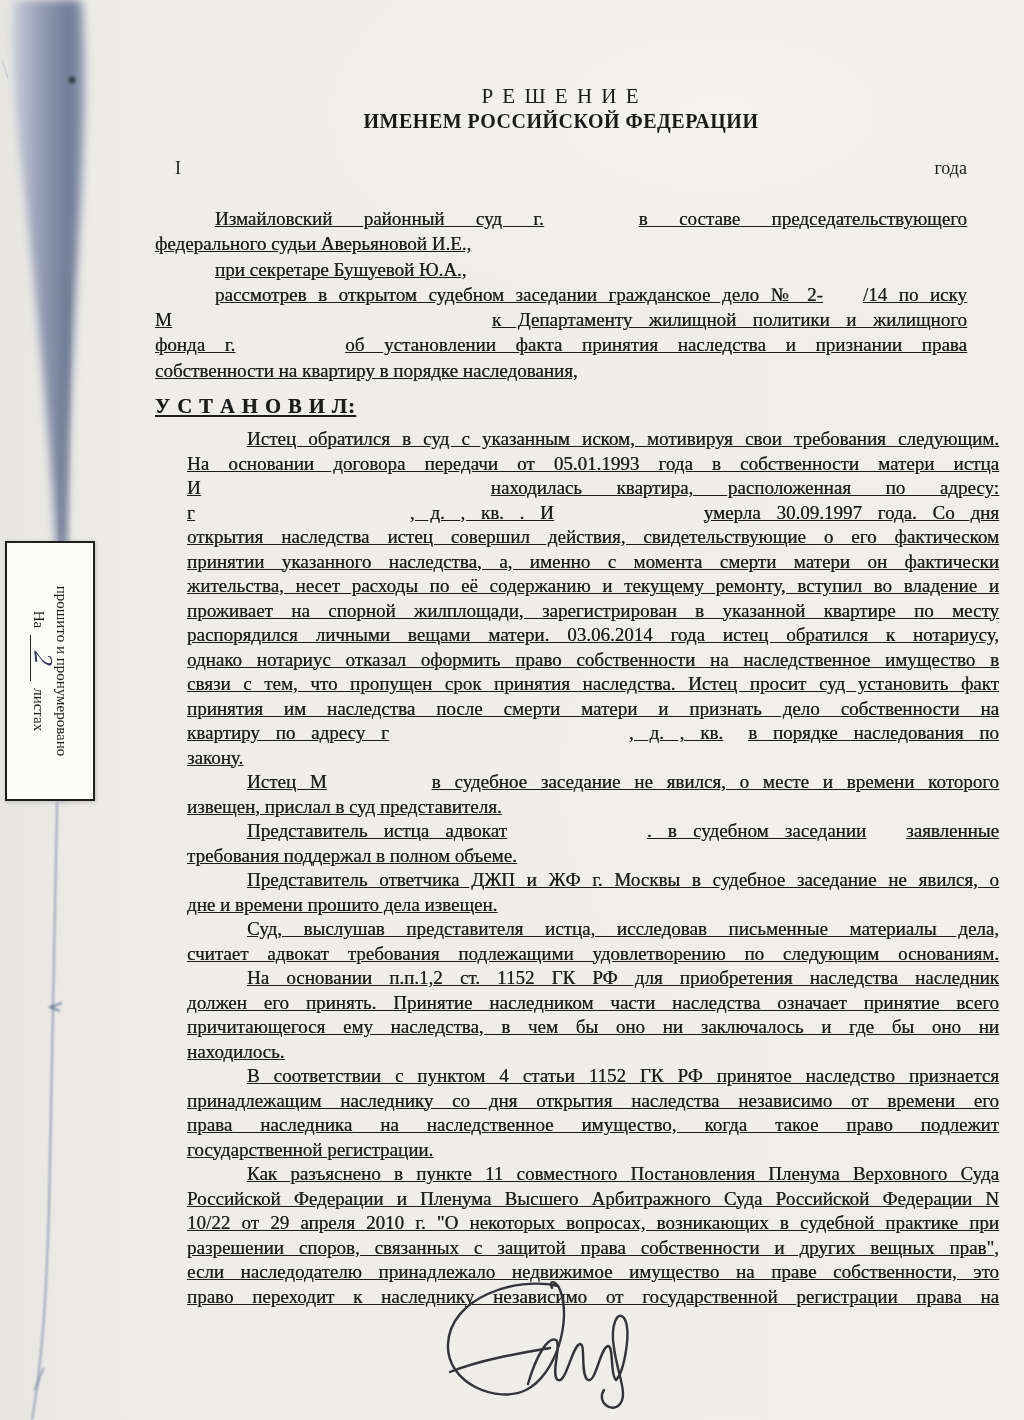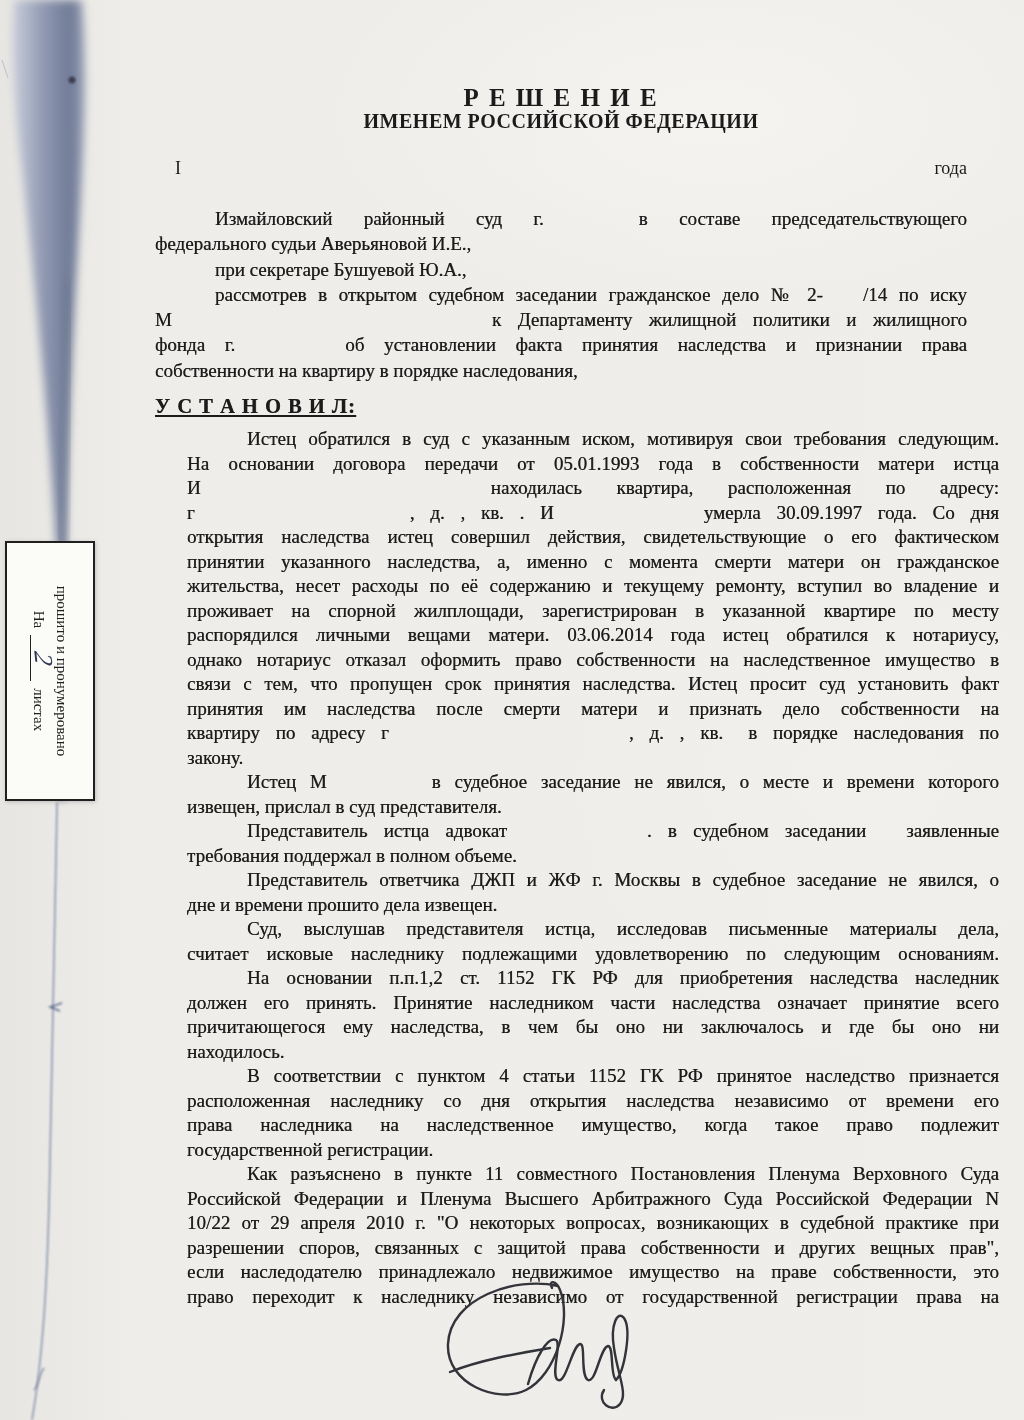--- a/index.html
+++ b/index.html
@@ -9,32 +9,32 @@
     background-image:
       radial-gradient(ellipse 600px 300px at 70% 8%, #f4f3ef 0%, rgba(244,243,239,0) 70%),
       radial-gradient(ellipse 500px 400px at 85% 55%, #f1f0ec 0%, rgba(241,240,236,0) 70%),
       linear-gradient(90deg, #e7e6e2 0%, #eeede9 14%, #efeeea 100%);
     font-family:"Liberation Serif","DejaVu Serif",serif;
     color:#1b1b1b;
   }
   .band { position:absolute; left:0; top:0; }
   .doc-title {
     position:absolute; top:84px; left:155px; width:812px; text-align:center;
-    font-weight:bold; font-size:25px; letter-spacing:2px;
+    font-weight:normal; font-size:21px; letter-spacing:2px;
   }
   .doc-subtitle {
     position:absolute; top:110px; left:155px; width:812px; text-align:center;
     font-weight:bold; font-size:20px; letter-spacing:0.5px;
   }
   .date-row {
     position:absolute; top:158px; left:155px; width:812px;
     display:flex; justify-content:space-between;
     font-size:18px; padding-left:20px; box-sizing:border-box;
   }
-  .textcol { position:absolute; left:155px; width:812px; }
+  .textcol { position:absolute; left:155px; width:812px;text-decoration:underline; }
   .intro  { top:206px; }
   .bodytx { top:427px;margin-left:32px; }
   .tline {
     font-size:19px; text-align:justify; text-align-last:justify;
     text-shadow:0.35px 0 0 rgba(25,25,25,0.72);
   }
   .intro .tline  { line-height:25.3px; }
   .bodytx .tline { line-height:24.5px; }
   .tline.left { text-align:left; text-align-last:left; }
   .indent { display:inline-block; width:60px; }
@@ -115,43 +115,43 @@
     </div>
 
   <div class="ustanovil">У С Т А Н О В И Л:</div>
 
   <div class="textcol bodytx" id="body-lines">
       <div class="tline"><span class="indent"></span><span>Истец обратился в суд с указанным иском, мотивируя свои требования следующим.</span></div>
       <div class="tline"><span>На основании  договора передачи от 05.01.1993 года в  собственности  матери истца</span></div>
       <div class="tline"><span>И</span><span class="gap" style="width: 290px;"></span><span>находилась квартира, расположенная по адресу:</span></div>
       <div class="tline"><span>г</span><span class="gap" style="width: 215px;"></span><span>, д.   , кв.   .   И</span><span class="gap" style="width: 150px;"></span><span>умерла 30.09.1997 года. Со дня</span></div>
       <div class="tline"><span>открытия наследства истец совершил действия, свидетельствующие о его фактическом</span></div>
-      <div class="tline"><span>принятии указанного наследства, а, именно с момента смерти матери он гражданское</span></div>
+      <div class="tline"><span>принятии указанного наследства, а, именно с момента смерти матери он фактически</span></div>
       <div class="tline"><span>жительства, несет расходы по её содержанию и текущему ремонту, вступил  во владение и</span></div>
       <div class="tline"><span>проживает на спорной жилплощади, зарегистрирован в указанной квартире по месту</span></div>
       <div class="tline"><span>распорядился  личными вещами матери. 03.06.2014 года истец обратился к нотариусу,</span></div>
       <div class="tline"><span>однако нотариус отказал оформить право собственности на  наследственное имущество в</span></div>
       <div class="tline"><span>связи с тем, что пропущен срок принятия наследства.   Истец просит суд установить факт</span></div>
       <div class="tline"><span>принятия им наследства   после смерти матери и признать дело собственности на</span></div>
       <div class="tline"><span>квартиру по адресу г</span><span class="gap" style="width: 240px;"></span><span>, д.   , кв.</span><span class="gap" style="width: 25px;"></span><span>в порядке наследования по</span></div>
       <div class="tline left"><span>закону.</span></div>
       <div class="tline"><span class="indent"></span><span>Истец М</span><span class="gap" style="width: 105px;"></span><span>в судебное заседание не явился, о месте и времени которого</span></div>
       <div class="tline left"><span>извещен, прислал в суд представителя.</span></div>
       <div class="tline"><span class="indent"></span><span>Представитель истца адвокат</span><span class="gap" style="width: 140px;"></span><span>. в судебном заседании</span><span class="gap" style="width: 40px;"></span><span>заявленные</span></div>
       <div class="tline left"><span>требования поддержал  в полном объеме.</span></div>
       <div class="tline"><span class="indent"></span><span>Представитель ответчика ДЖП и ЖФ г. Москвы  в судебное заседание не явился, о</span></div>
       <div class="tline left"><span>дне и времени прошито дела извещен.</span></div>
       <div class="tline"><span class="indent"></span><span>Суд,  выслушав  представителя  истца,  исследовав  письменные  материалы  дела,</span></div>
-      <div class="tline"><span>считает исковые наследнику подлежащими удовлетворению по следующим основаниям.</span></div>
+      <div class="tline"><span>считает адвокат требования подлежащими удовлетворению по следующим основаниям.</span></div>
       <div class="tline"><span class="indent"></span><span>На основании п.п.1,2 ст. 1152 ГК РФ  для приобретения наследства наследник</span></div>
       <div class="tline"><span>должен его принять. Принятие наследником части наследства означает принятие всего</span></div>
       <div class="tline"><span>причитающегося ему наследства, в чем бы оно ни заключалось и где бы оно ни</span></div>
       <div class="tline left"><span>находилось.</span></div>
       <div class="tline"><span class="indent"></span><span>В соответствии с пунктом 4 статьи 1152 ГК РФ принятое наследство признается</span></div>
-      <div class="tline"><span>расположенная наследнику со дня открытия наследства независимо от времени его</span></div>
+      <div class="tline"><span>принадлежащим наследнику со дня открытия наследства независимо от времени его</span></div>
       <div class="tline"><span>права наследника на наследственное имущество, когда такое право подлежит</span></div>
       <div class="tline left"><span>государственной регистрации.</span></div>
       <div class="tline"><span class="indent"></span><span>Как разъяснено в пункте 11 совместного Постановления Пленума Верховного Суда</span></div>
       <div class="tline"><span>Российской Федерации и Пленума Высшего Арбитражного Суда Российской Федерации N</span></div>
       <div class="tline"><span>10/22 от 29 апреля 2010 г. "О некоторых вопросах, возникающих в судебной практике при</span></div>
       <div class="tline"><span>разрешении споров, связанных с защитой права собственности и других вещных прав",</span></div>
       <div class="tline"><span>если наследодателю принадлежало недвижимое имущество на праве собственности, это</span></div>
       <div class="tline"><span>право переходит к наследнику независимо от государственной регистрации права на</span></div>
     </div>
 

